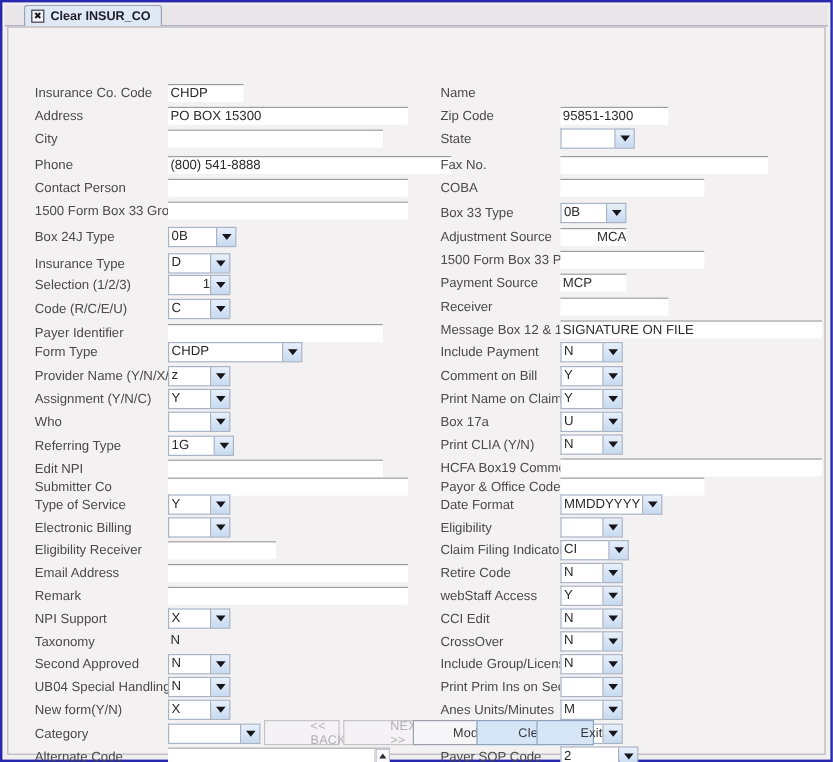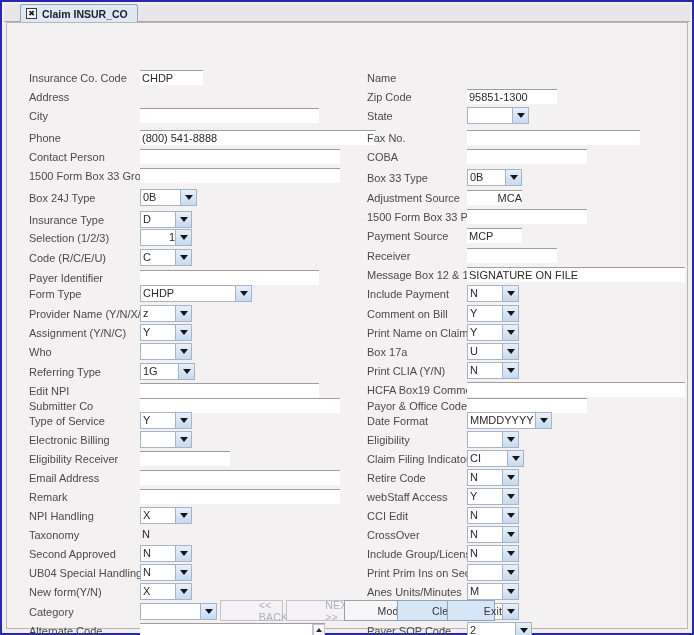--- a/index.html
+++ b/index.html
@@ -151,32 +151,33 @@
   .btnw.disabled{color:#b0b0b8;background:#f4f2f4;border-color:#c3c3ca;}
 </style>
 </head>
 <body>
 
 <div class="window">
 
   <div class="tabstrip">
     <div class="tab">
       <span class="tab-close">✖</span>
-      <span>Claim INSUR_CO</span>
+      <span>Clear INSUR_CO</span>
     </div>
   </div>
 
   <div class="panel">
     <div class="col colL" id="colL">
         <div class="row" style="top: 10px;">
           <div class="lbl">Insurance Co. Code</div>
           <div class="fld" style="left: 133px; width: 63px;">CHDP</div>
         </div>
         <div class="row" style="top: 29px;">
           <div class="lbl">Address</div>
+          <div class="fld" style="left: 133px; width: 200px;">PO BOX 15300</div>
         </div>
         <div class="row" style="top: 48px;">
           <div class="lbl">City</div>
           <div class="fld" style="left: 133px; width: 179px;"></div>
         </div>
         <div class="row" style="top: 70px;">
           <div class="lbl">Phone</div>
           <div class="fld" style="left: 133px; width: 236px;">(800) 541-8888</div>
         </div>
         <div class="row" style="top: 89px;">
@@ -304,21 +305,21 @@
         </div>
         <div class="row" style="top: 410px;">
           <div class="lbl">Email Address</div>
           <div class="fld" style="left: 133px; width: 200px;"></div>
         </div>
         <div class="row" style="top: 429px;">
           <div class="lbl">Remark</div>
           <div class="fld" style="left: 133px; width: 200px;"></div>
         </div>
         <div class="row" style="top: 448px;">
-          <div class="lbl">NPI Handling</div>
+          <div class="lbl">NPI Support</div>
           <div class="combo" style="left: 133px; width: 52px;">
             <div class="val">X</div>
             <div class="btn">
               <span class="caret"></span>
             </div>
           </div>
         </div>
         <div class="row" style="top: 467px;">
           <div class="lbl">Taxonomy</div>
           <div class="fld plain" style="left: 133px; width: 35px;">N</div>

